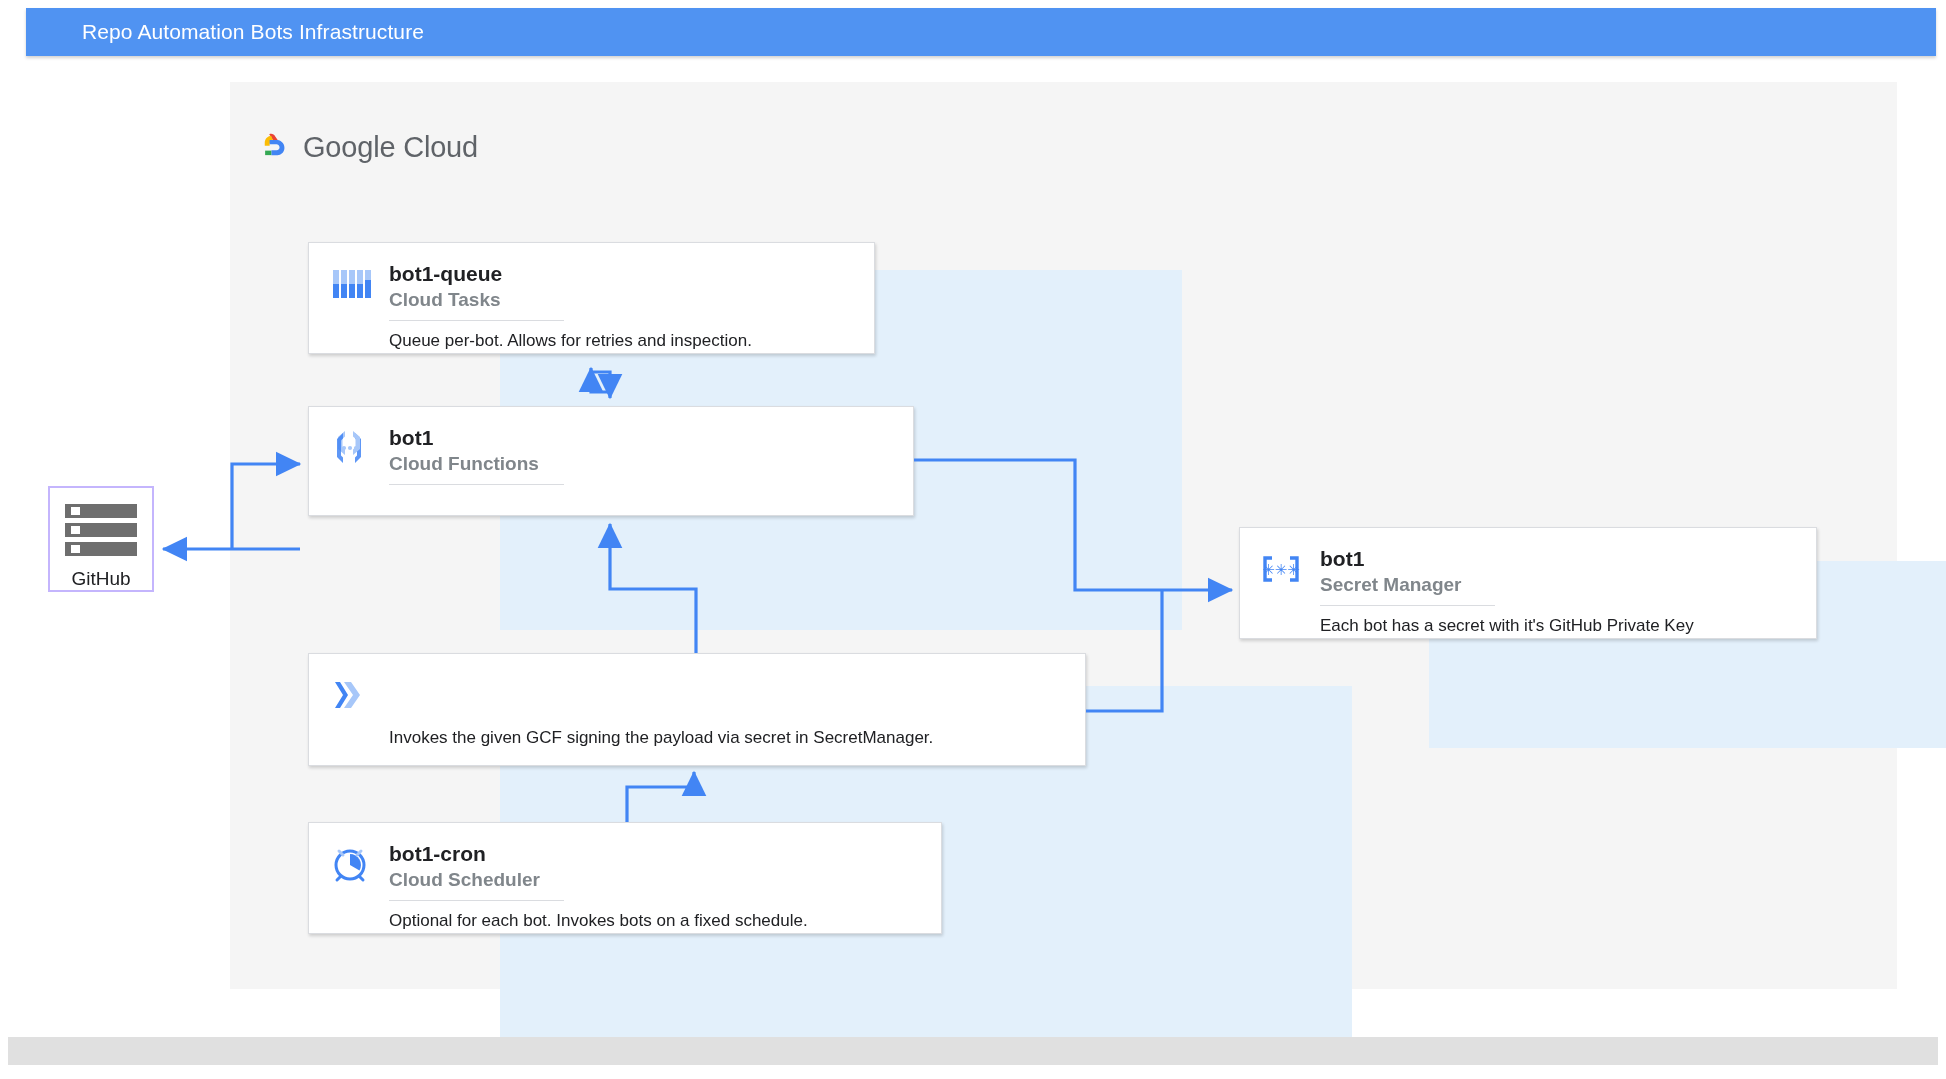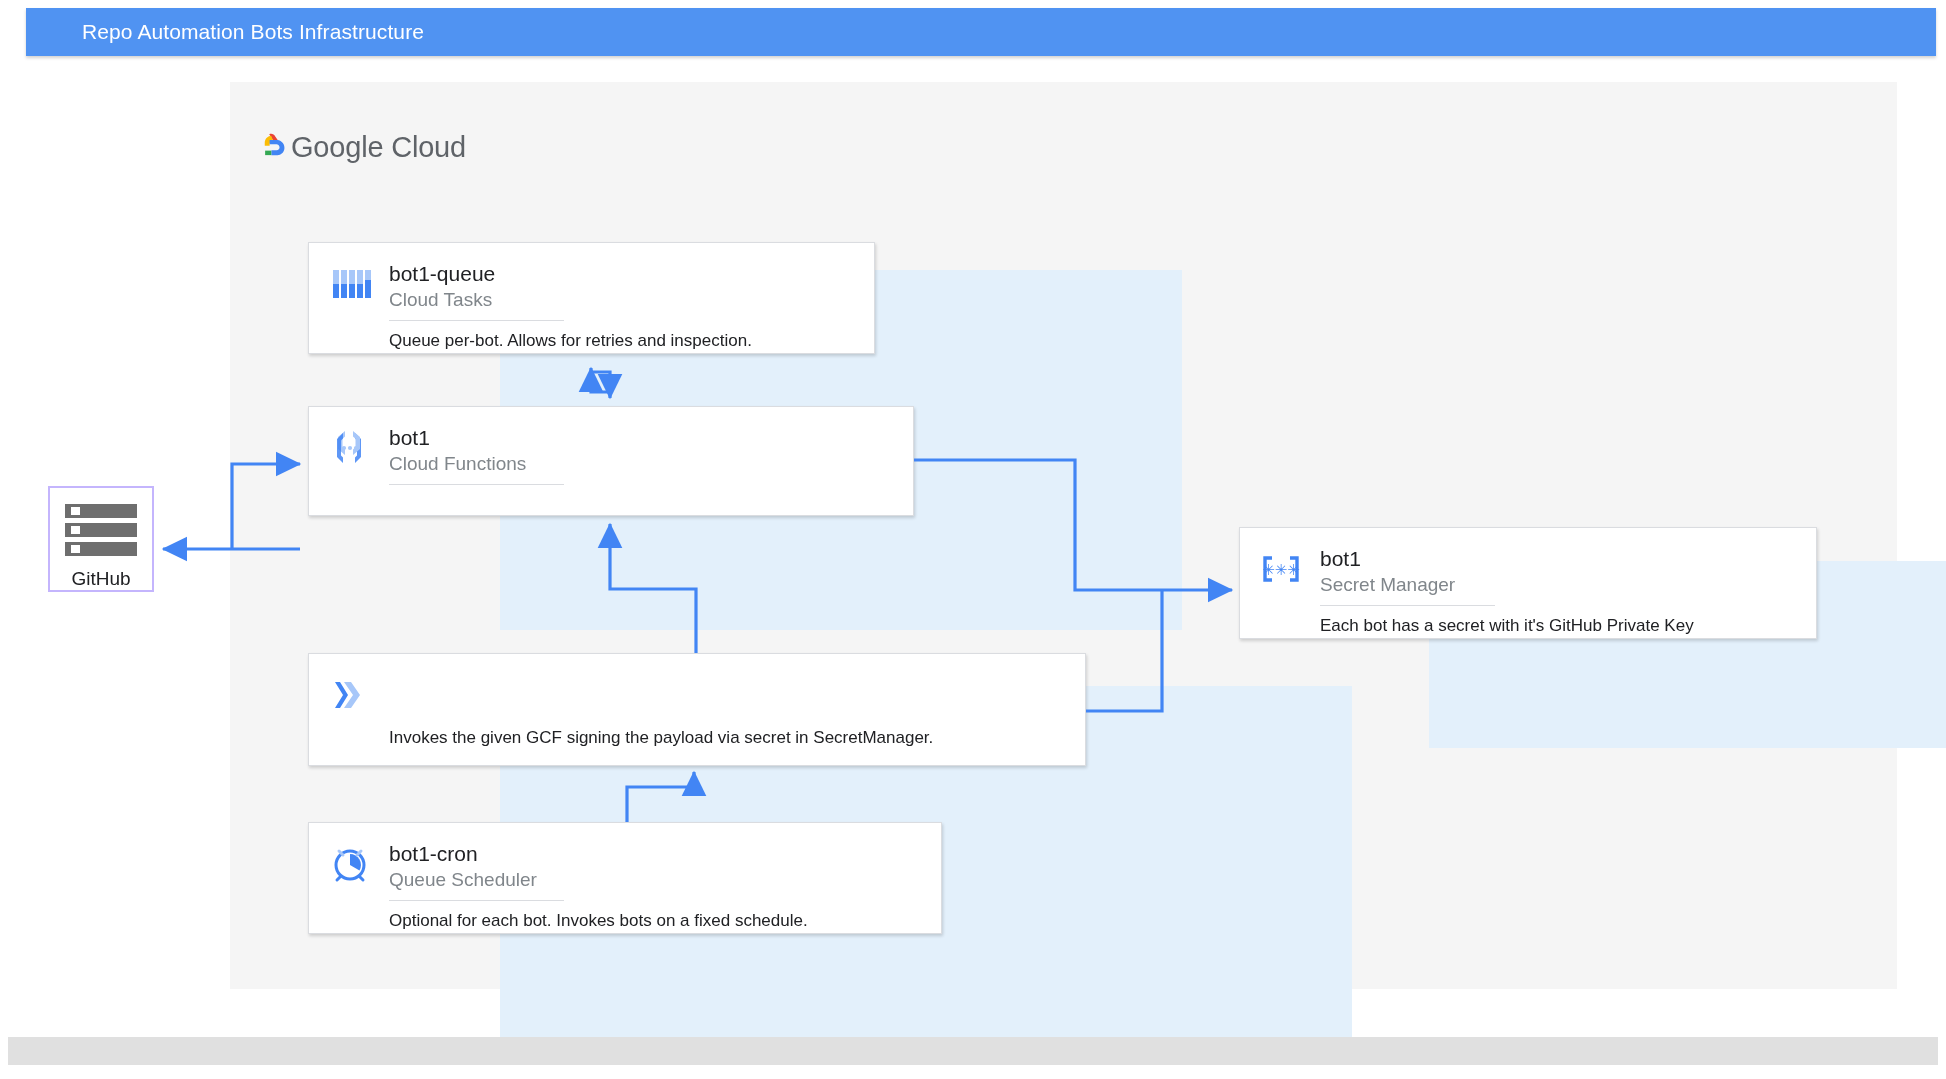--- a/index.html
+++ b/index.html
@@ -44,20 +44,21 @@
     width: 1667px;
     height: 907px;
     background: #f5f5f5;
   }
   .gcp-logo-row {
     position: absolute;
     left: 25px;
     top: 48px;
     display: flex;
     align-items: center;
+    gap: 12px;
   }
   .gcp-logo-text {
     font-size: 29px;
     color: #5f6368;
     letter-spacing: -0.2px;
     white-space: nowrap;
   }
   .gcp-logo-text b { font-weight: 400; }
 
   
@@ -82,20 +83,21 @@
     position: absolute;
     background: #ffffff;
     border: 1px solid #dadce0;
     box-shadow: 1px 2px 3px rgba(0,0,0,0.16);
     box-sizing: border-box;
   }
   .card-head {
     display: flex;
     align-items: flex-start;
     padding: 16px 0 0 18px;
+    font-weight: bold;
   }
   .card-icon {
     width: 46px;
     height: 46px;
     flex: 0 0 46px;
     margin-right: 16px;
     margin-top: 2px;
   }
   .card-titles { padding-top: 2px; }
   .card-title {
@@ -268,21 +270,21 @@
         <circle cx="23" cy="24" r="14" fill="none" stroke="#4285f4" stroke-width="3"></circle>
         <path d="M23 24 L23 13 A11 11 0 0 1 32.5 29.5 Z" fill="#4285f4"></path>
         <path d="M12 10 L16 14" stroke="#a7c7f9" stroke-width="3" stroke-linecap="round"></path>
         <path d="M34 10 L30 14" stroke="#a7c7f9" stroke-width="3" stroke-linecap="round"></path>
         <path d="M13 36 L10 39" stroke="#4285f4" stroke-width="3" stroke-linecap="round"></path>
         <path d="M33 36 L36 39" stroke="#4285f4" stroke-width="3" stroke-linecap="round"></path>
       </svg>
     </span>
     <div class="card-titles">
       <div class="card-title">bot1-cron</div>
-      <div class="card-sub">Queue Scheduler</div>
+      <div class="card-sub">Cloud Scheduler</div>
       <div class="card-rule"></div>
     </div>
   </div>
   <div class="card-desc">Optional for each bot. Invokes bots on a fixed schedule.</div>
 </div>
 
 <div class="card" id="card-secret">
   <div class="card-head">
     <span class="card-icon">
       <svg width="46" height="46" viewBox="0 0 46 46">

